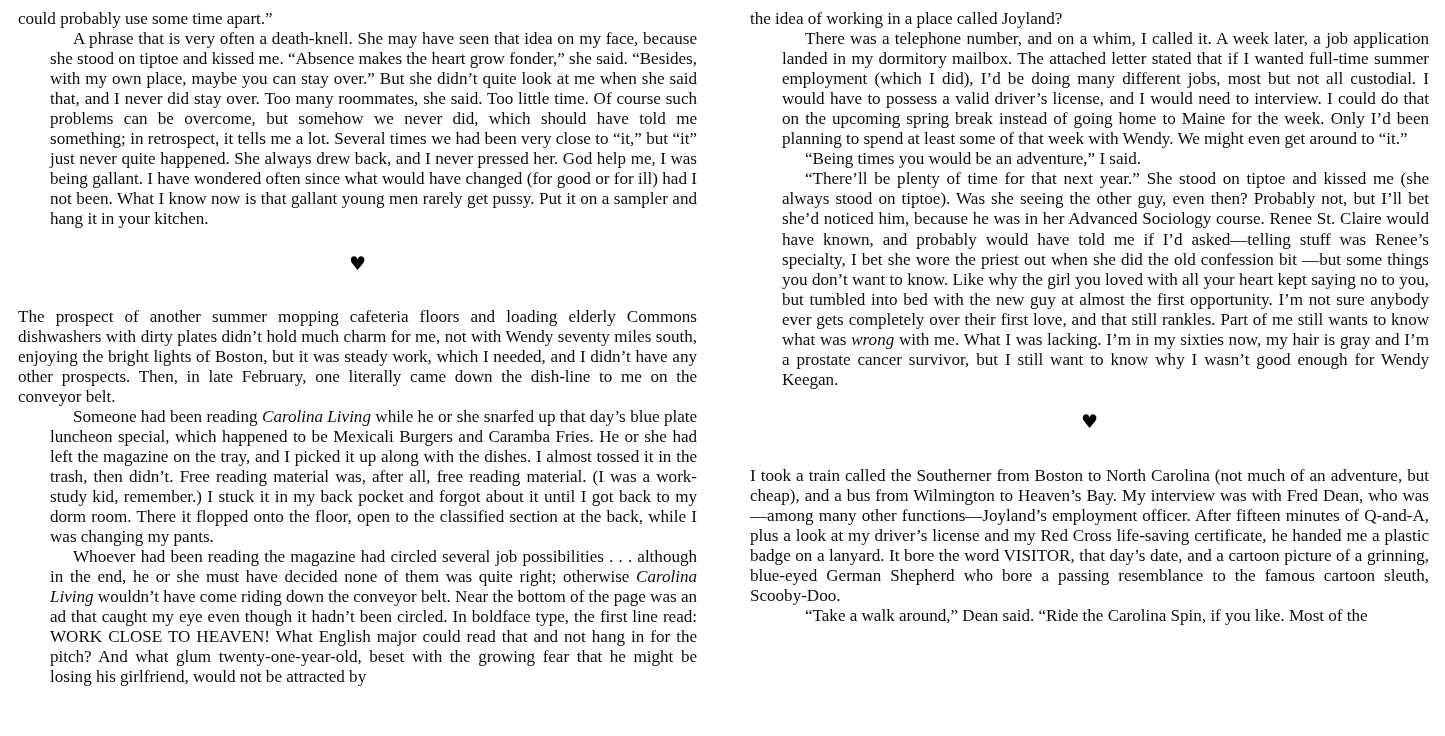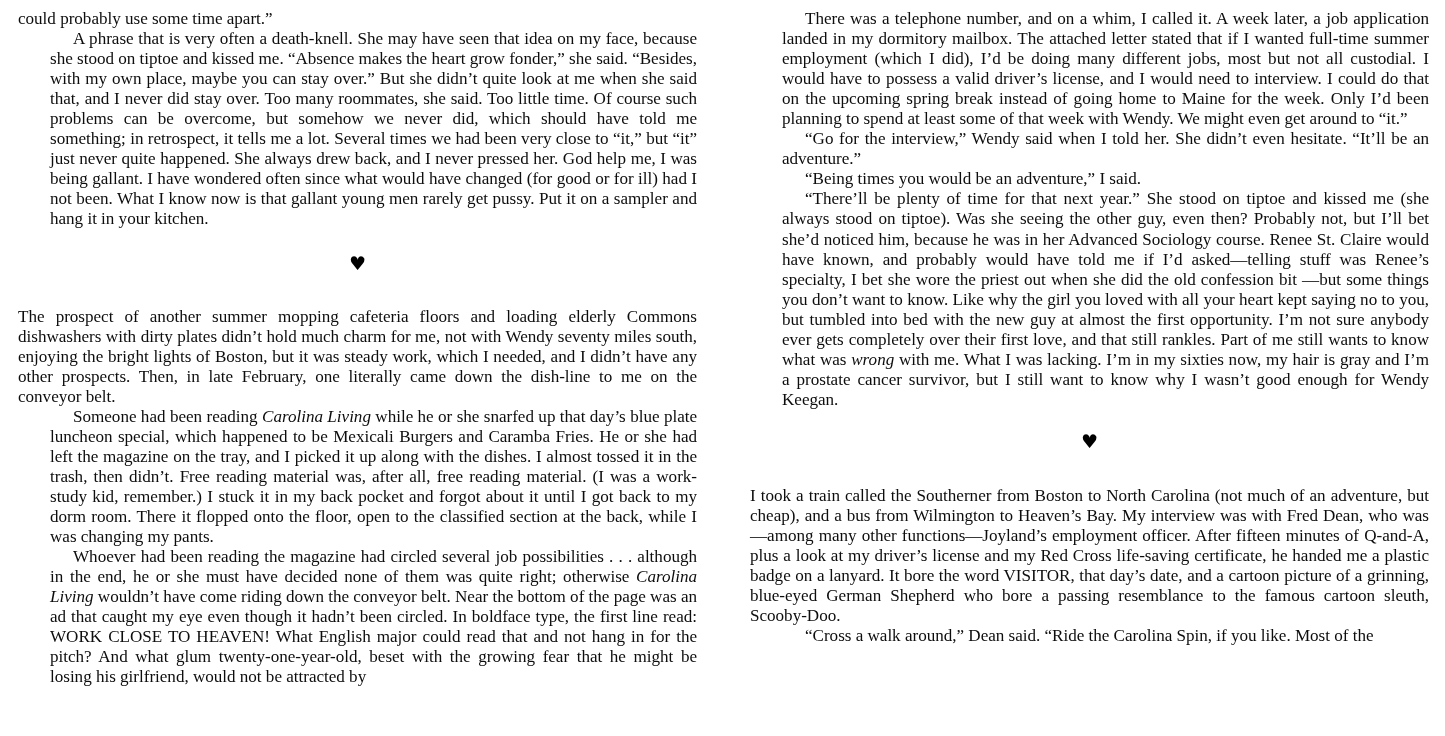--- a/index.html
+++ b/index.html
@@ -102,33 +102,33 @@
     </p>
 
     <p class="para indent">
       <span>Whoever had been reading the magazine had circled several job possibilities . . . although in the end, he or she must have decided none of them was quite right; otherwise </span><em>Carolina Living</em><span> wouldn’t have come riding down the conveyor belt. Near the bottom of the page was an ad that caught my eye even though it hadn’t been circled. In boldface type, the first line read: WORK CLOSE TO HEAVEN! What English major could read that and not hang in for the pitch? And what glum twenty-one-year-old, beset with the growing fear that he might be losing his girlfriend, would not be attracted by</span>
     </p>
   </div>
 
   <div class="column" id="col-right">
     <div class="pad-top-right"></div>
 
+    <p class="para noindent">the idea of working in a place called Joyland?</p>
 
     <p class="para indent">There was a telephone number, and on a whim, I called it. A week later, a job application landed in my dormitory mailbox. The attached letter stated that if I wanted full-time summer employment (which I did), I’d be doing many different jobs, most but not all custodial. I would have to possess a valid driver’s license, and I would need to interview. I could do that on the upcoming spring break instead of going home to Maine for the week. Only I’d been planning to spend at least some of that week with Wendy. We might even get around to “it.”</p>
 
-    <p class="para indent">“Go for the interview,” Wendy said when I told her. She didn’t even hesitate. “It’ll be an adventure.”</p>
 
     <p class="para indent">“Being times you would be an adventure,” I said.</p>
 
     <p class="para indent">
       <span>“There’ll be plenty of time for that next year.” She stood on tiptoe and kissed me (she always stood on tiptoe). Was she seeing the other guy, even then? Probably not, but I’ll bet she’d noticed him, because he was in her Advanced Sociology course. Renee St. Claire would have known, and probably would have told me if I’d asked—telling stuff was Renee’s specialty, I bet she wore the priest out when she did the old confession bit —but some things you don’t want to know. Like why the girl you loved with all your heart kept saying no to you, but tumbled into bed with the new guy at almost the first opportunity. I’m not sure anybody ever gets completely over their first love, and that still rankles. Part of me still wants to know what was </span><em>wrong</em><span> with me. What I was lacking. I’m in my sixties now, my hair is gray and I’m a prostate cancer survivor, but I still want to know why I wasn’t good enough for Wendy Keegan.</span>
     </p>
 
     <div class="divider-top-gap-r"></div>
     <div class="divider">♥</div>
     <div class="divider-bottom-gap-r"></div>
 
     <p class="para noindent">I took a train called the Southerner from Boston to North Carolina (not much of an adventure, but cheap), and a bus from Wilmington to Heaven’s Bay. My interview was with Fred Dean, who was—among many other functions—Joyland’s employment officer. After fifteen minutes of Q-and-A, plus a look at my driver’s license and my Red Cross life-saving certificate, he handed me a plastic badge on a lanyard. It bore the word VISITOR, that day’s date, and a cartoon picture of a grinning, blue-eyed German Shepherd who bore a passing resemblance to the famous cartoon sleuth, Scooby-Doo.</p>
 
-    <p class="para indent">“Cross a walk around,” Dean said. “Ride the Carolina Spin, if you like. Most of the</p>
+    <p class="para indent">“Take a walk around,” Dean said. “Ride the Carolina Spin, if you like. Most of the</p>
   </div>
 
 </div>
 
 </body></html>

